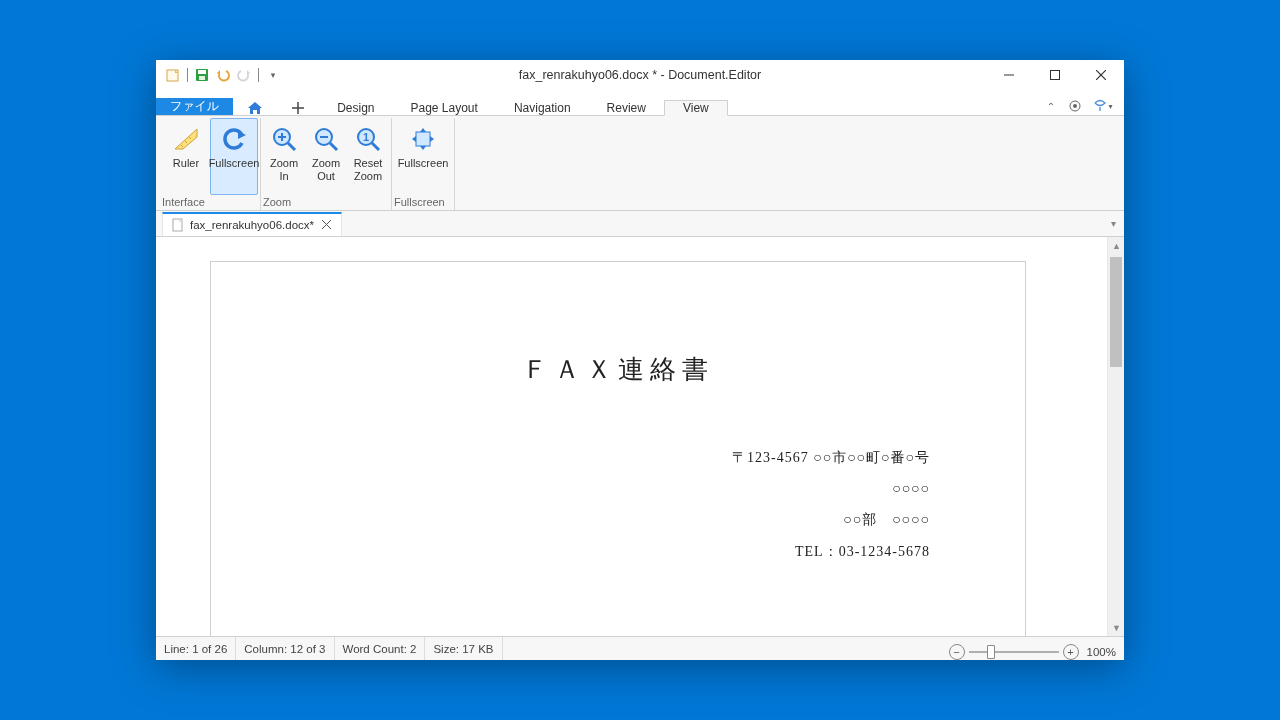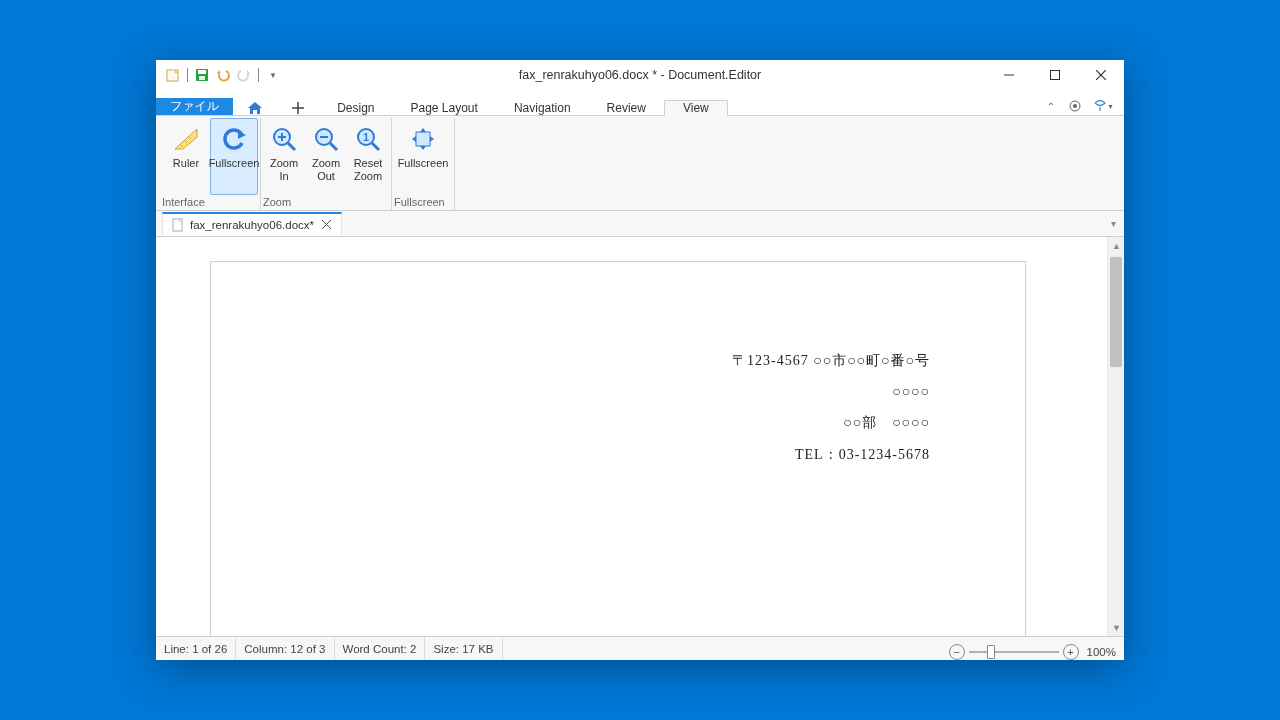--- a/index.html
+++ b/index.html
@@ -536,20 +536,21 @@
             <line x1="9" y1="0" x2="0" y2="9" stroke="#555"></line>
           </svg>
       </div>
     </div>
     <div class="doc-menu">▾</div>
   </div>
 
   <div class="content">
     <div class="page-area">
       <div class="page">
+        <h1>ＦＡＸ連絡書</h1>
         <div class="info-line">〒123-4567 ○○市○○町○番○号</div>
         <div class="info-line">○○○○</div>
         <div class="info-line">○○部　○○○○</div>
         <div class="info-line">TEL：03-1234-5678</div>
       </div>
     </div>
     <div class="vscroll">
       <div class="vs-btn">▲</div>
       <div class="vs-thumb"></div>
       <div class="vs-btn vs-bottom">▼</div>

